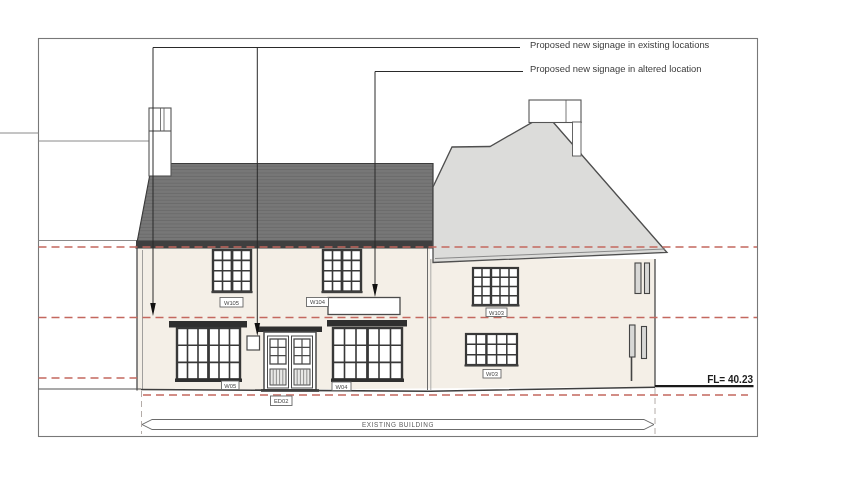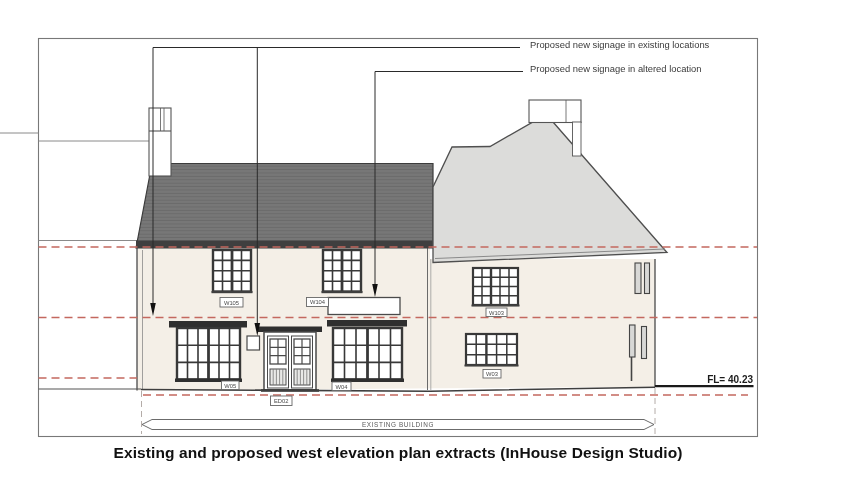--- a/index.html
+++ b/index.html
@@ -214,15 +214,14 @@
   </g>
 
   <g>
     <path d="M141.5,391 V434" stroke="#b4aca8" stroke-width="1" stroke-dasharray="6 4" fill="none"></path>
     <path d="M655,388 V434" stroke="#b4aca8" stroke-width="1" stroke-dasharray="6 4" fill="none"></path>
     <path d="M142,424.5 L152,419.5 H644 L654,424.5 L644,429.5 H152 Z" fill="#ffffff" stroke="#5a5a5a" stroke-width="0.9"></path>
     <text class="dim-text" x="398" y="427">EXISTING BUILDING</text>
   </g>
 </svg>
 
-<div class="caption">Existing and proposed west elevation plan extracts (InHouse Design Studio)</div>
 
 </div>
 
 </body></html>

